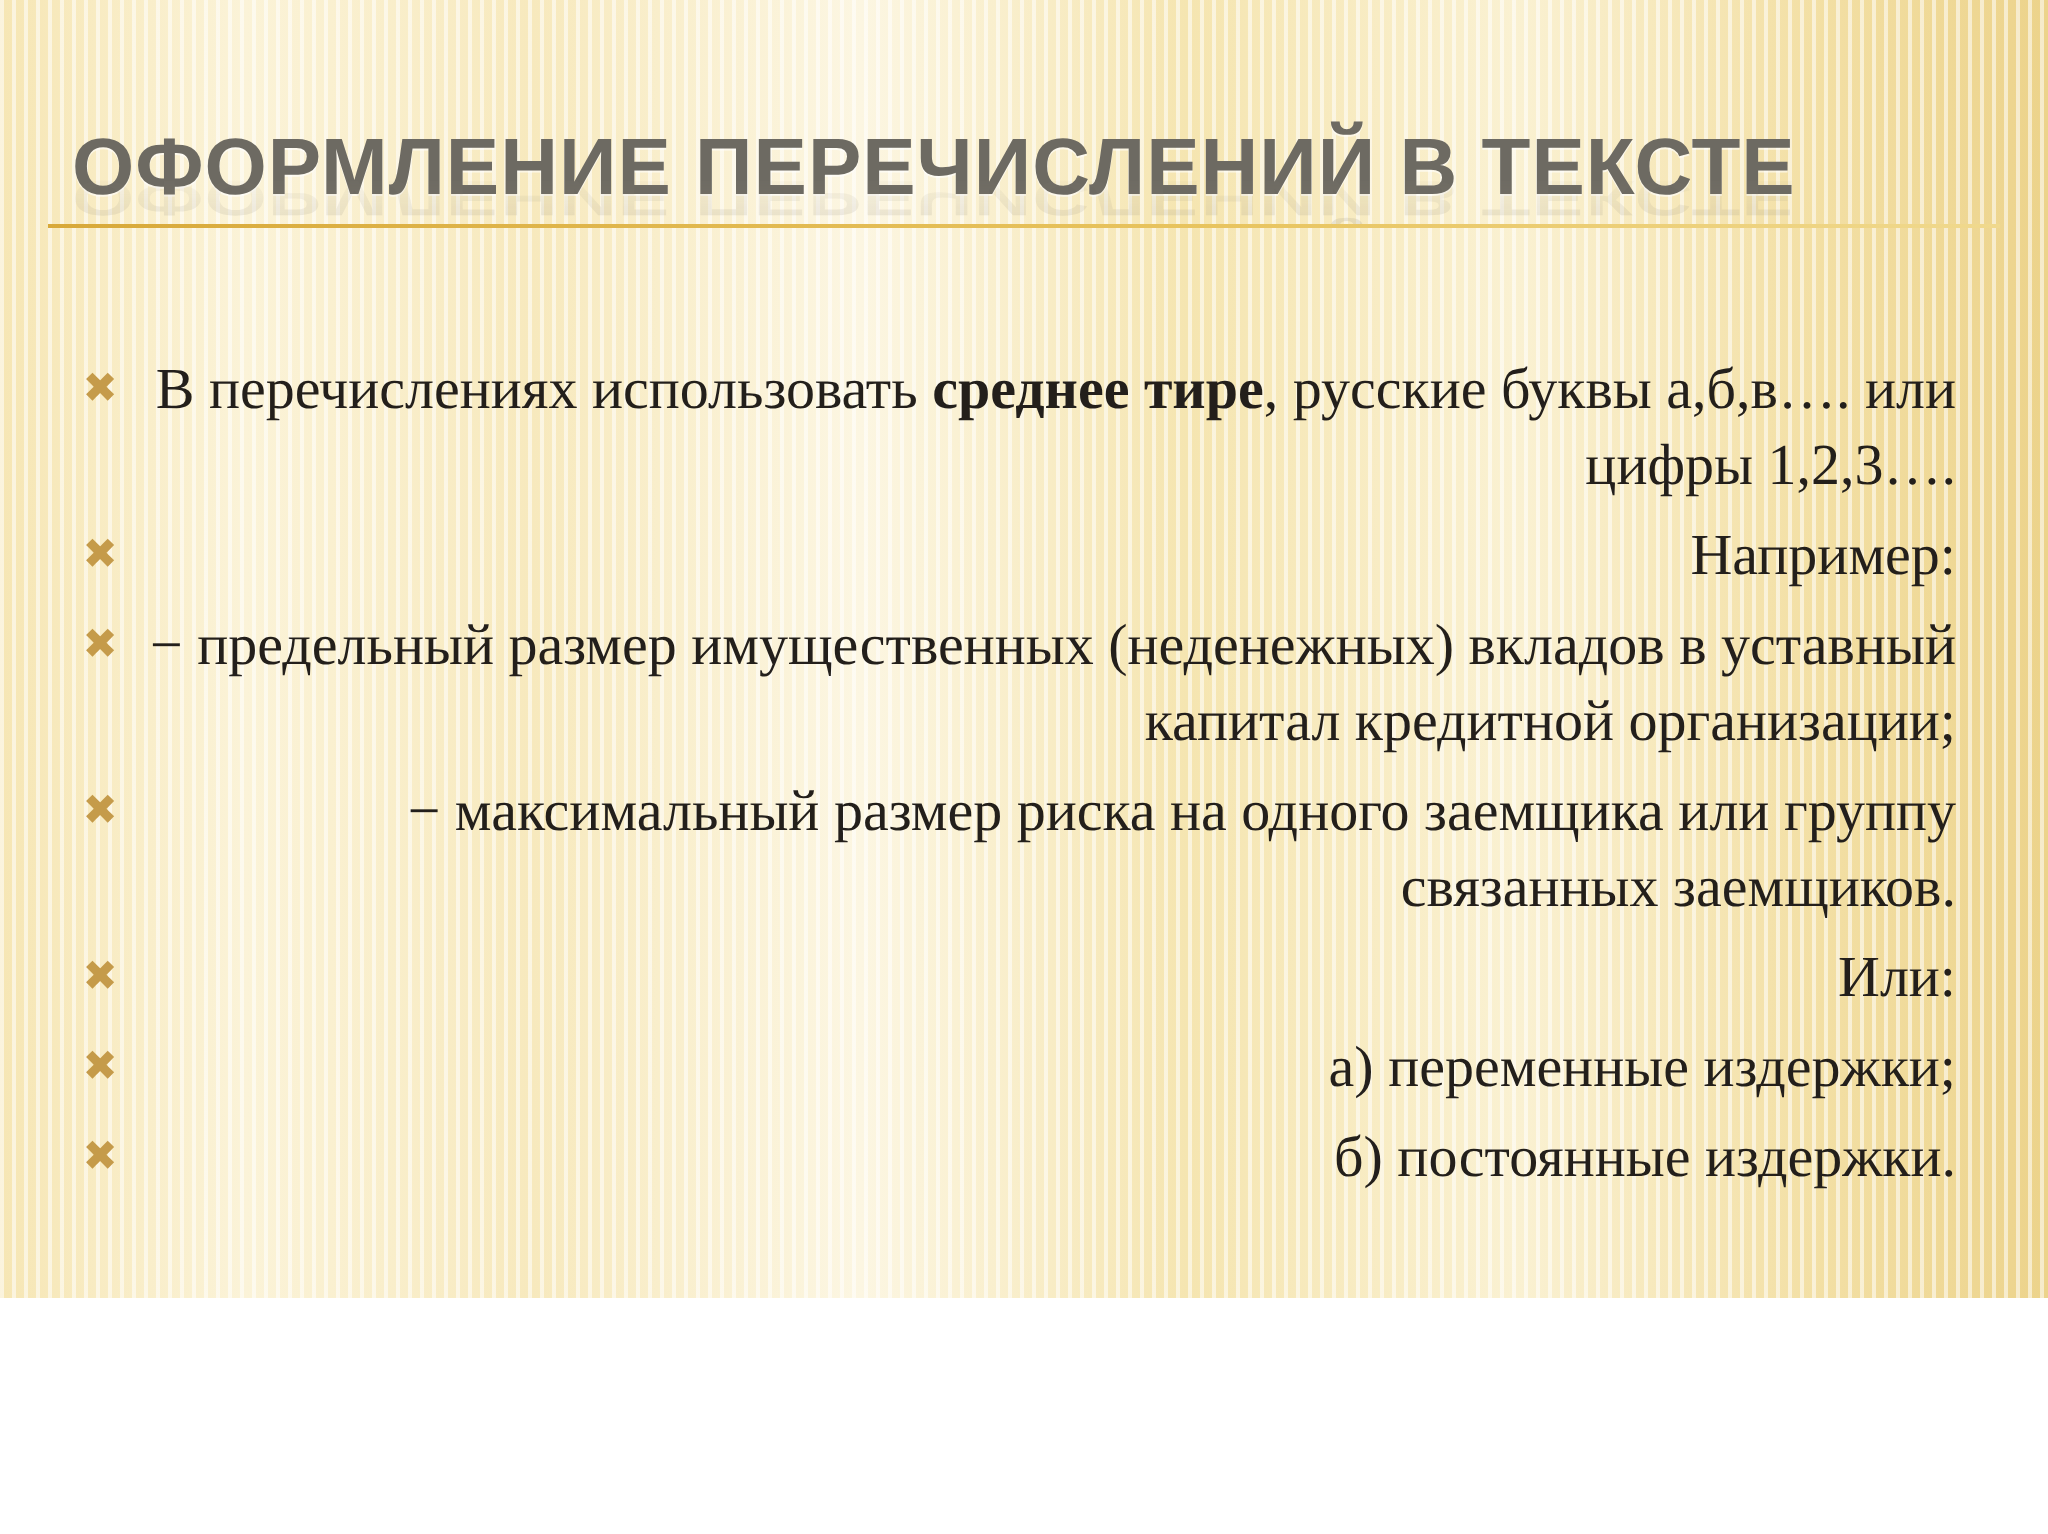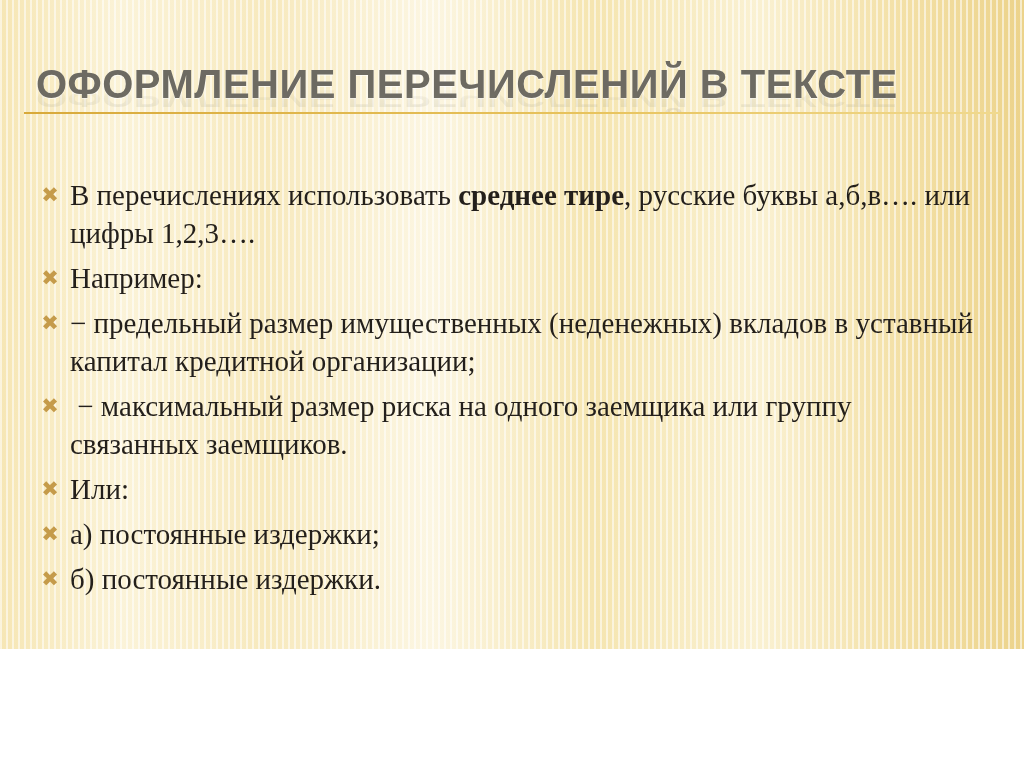--- a/index.html
+++ b/index.html
@@ -105,20 +105,21 @@
     color: #c59b4a;
     user-select: none;
   }
   .bullet-text {
     flex: 1 1 auto;
     font-family: "Liberation Serif", serif;
     font-size: 29px;
     line-height: 38px;
     color: #231f1b;
     padding-right: 32px;
+    text-align: right;
   }
   .bullet-text b {
     font-weight: bold;
   }
 </style>
 </head>
 <body>
 
 <div class="slide">
 
@@ -150,21 +151,21 @@
       <span class="bullet-text">&nbsp;− максимальный размер риска на одного заемщика или группу связанных заемщиков.</span>
     </div>
 
     <div class="bullet-row">
       <span class="bullet-mark">✖</span>
       <span class="bullet-text">Или:</span>
     </div>
 
     <div class="bullet-row">
       <span class="bullet-mark">✖</span>
-      <span class="bullet-text">а) постоянные издержки;</span>
+      <span class="bullet-text">а) переменные издержки;</span>
     </div>
 
     <div class="bullet-row">
       <span class="bullet-mark">✖</span>
       <span class="bullet-text">б) постоянные издержки.</span>
     </div>
 
   </div>
 </div>
 

